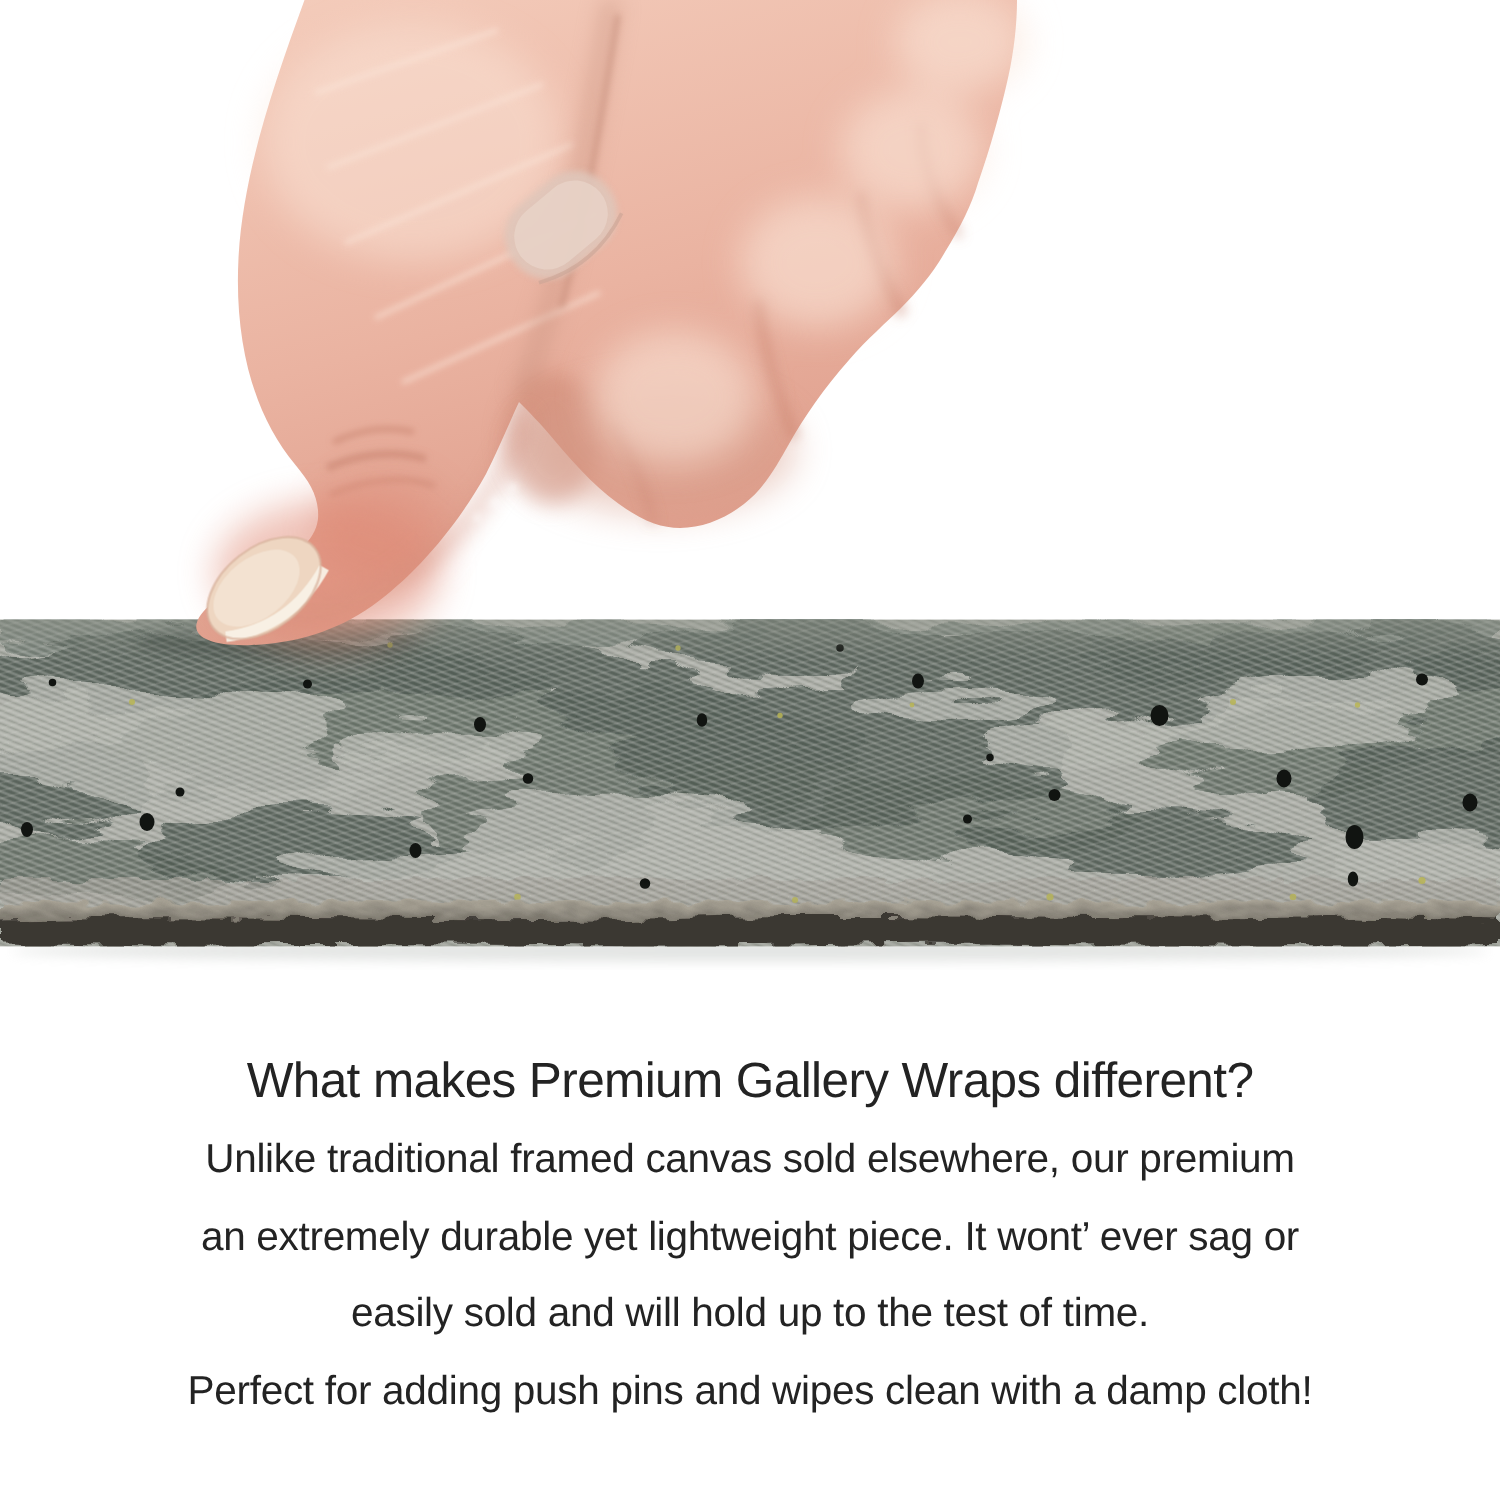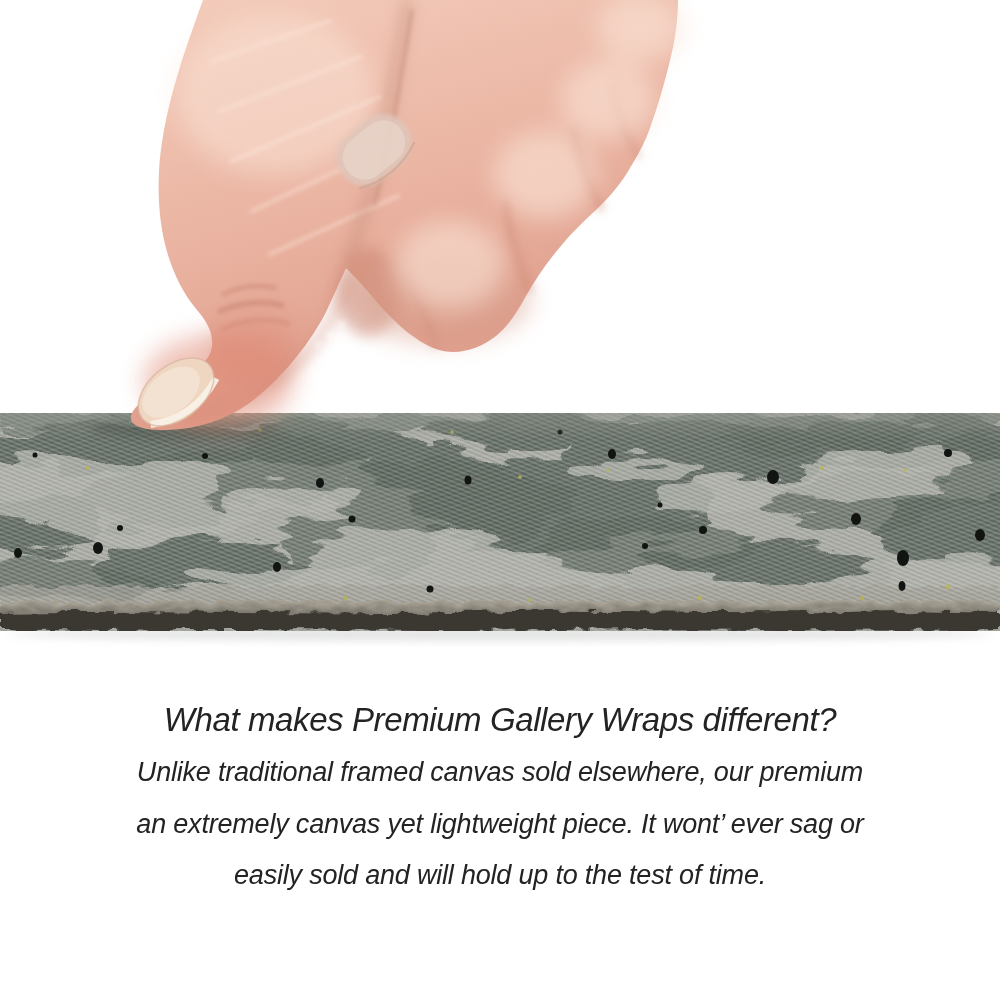--- a/index.html
+++ b/index.html
@@ -4,21 +4,21 @@
 <style>
   html,body{margin:0;padding:0;}
   body{
     width:1000px;height:1000px;position:relative;overflow:hidden;
     background:#ffffff;
     font-family:"Liberation Sans",sans-serif;
   }
   #scene{position:absolute;left:0;top:0;}
   .copy{
     position:absolute;left:0;top:701px;width:1000px;
-    text-align:center;color:#232323;font-style:italic;
+    text-align:center;color:#232323;
   }
   .copy h2{
     margin:0 0 13px 0;font-size:33px;font-weight:normal;
     letter-spacing:-0.4px;
   }
   .copy p{
     margin:15px;font-size:27px;line-height:36.5px;letter-spacing:-0.2px;
   }
 </style>
 </head>
@@ -276,15 +276,16 @@
           <circle cx="342" cy="325" r="3"></circle>
         <circle cx="318" cy="345" r="3"></circle>
       </g>
     </g>
   </g>
 </svg>
 
 <div class="copy">
   <h2>What makes Premium Gallery Wraps different?</h2>
   <p>Unlike traditional framed canvas sold elsewhere, our premium</p>
-  <p>an extremely canvas yet lightweight piece. It wont’ ever sag or</p>
+  <p>an extremely durable yet lightweight piece. It wont’ ever sag or</p>
   <p>easily sold and will hold up to the test of time.</p>
+  <p>Perfect for adding push pins and wipes clean with a damp cloth!</p>
 </div>
 
 </body></html>

